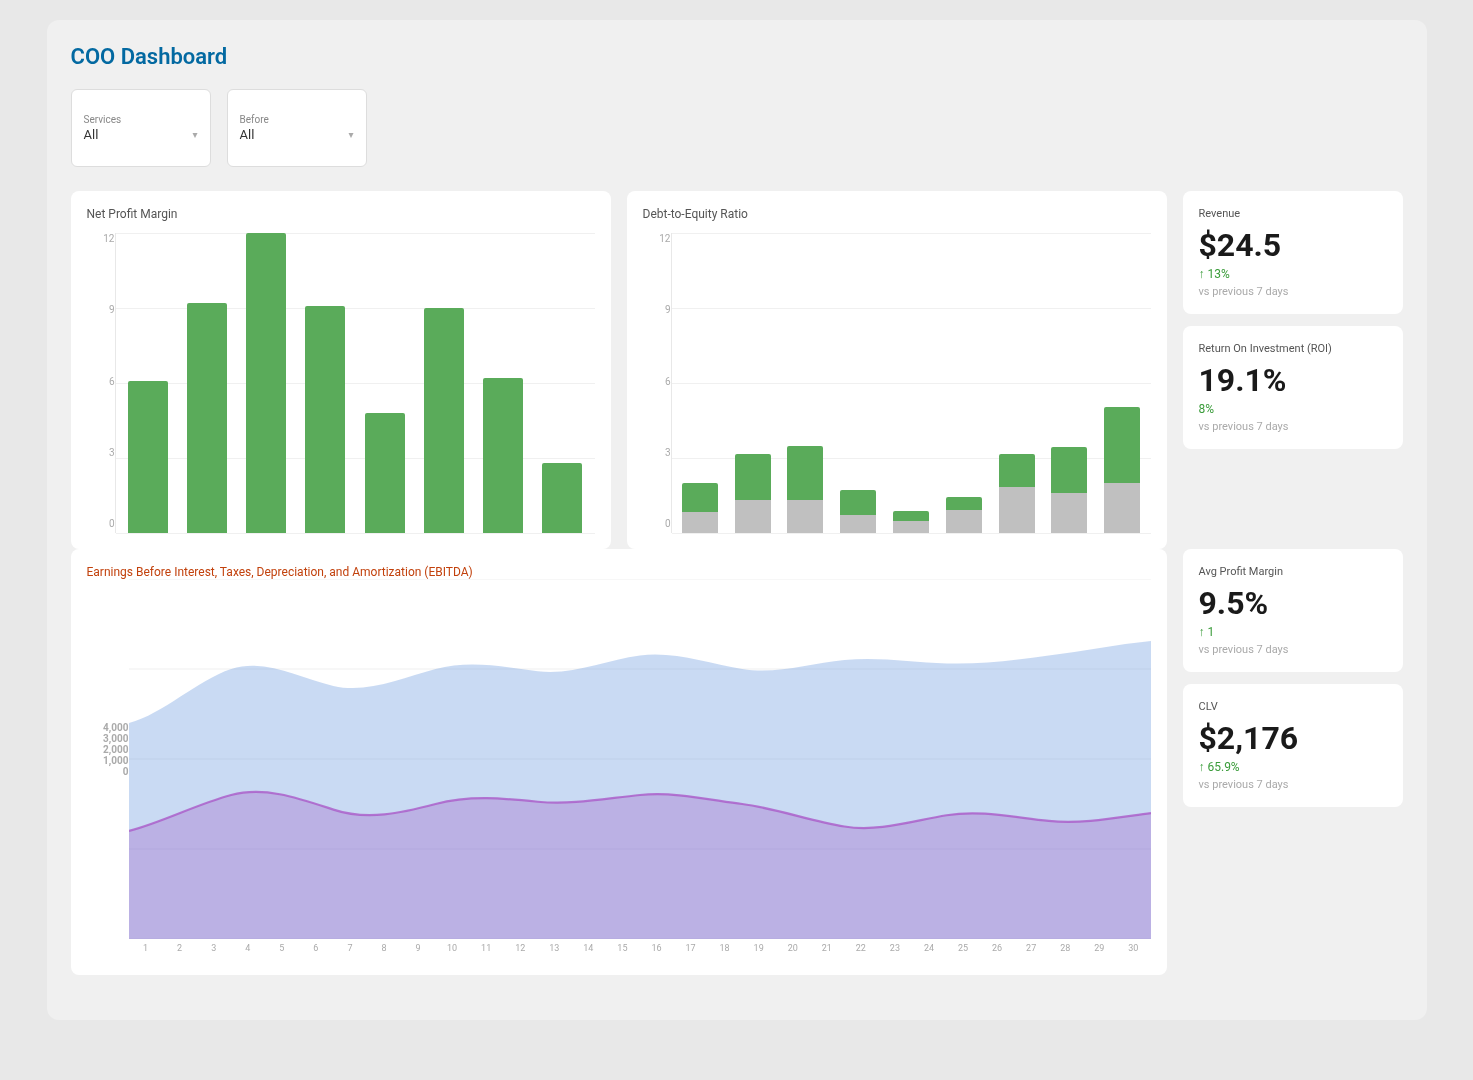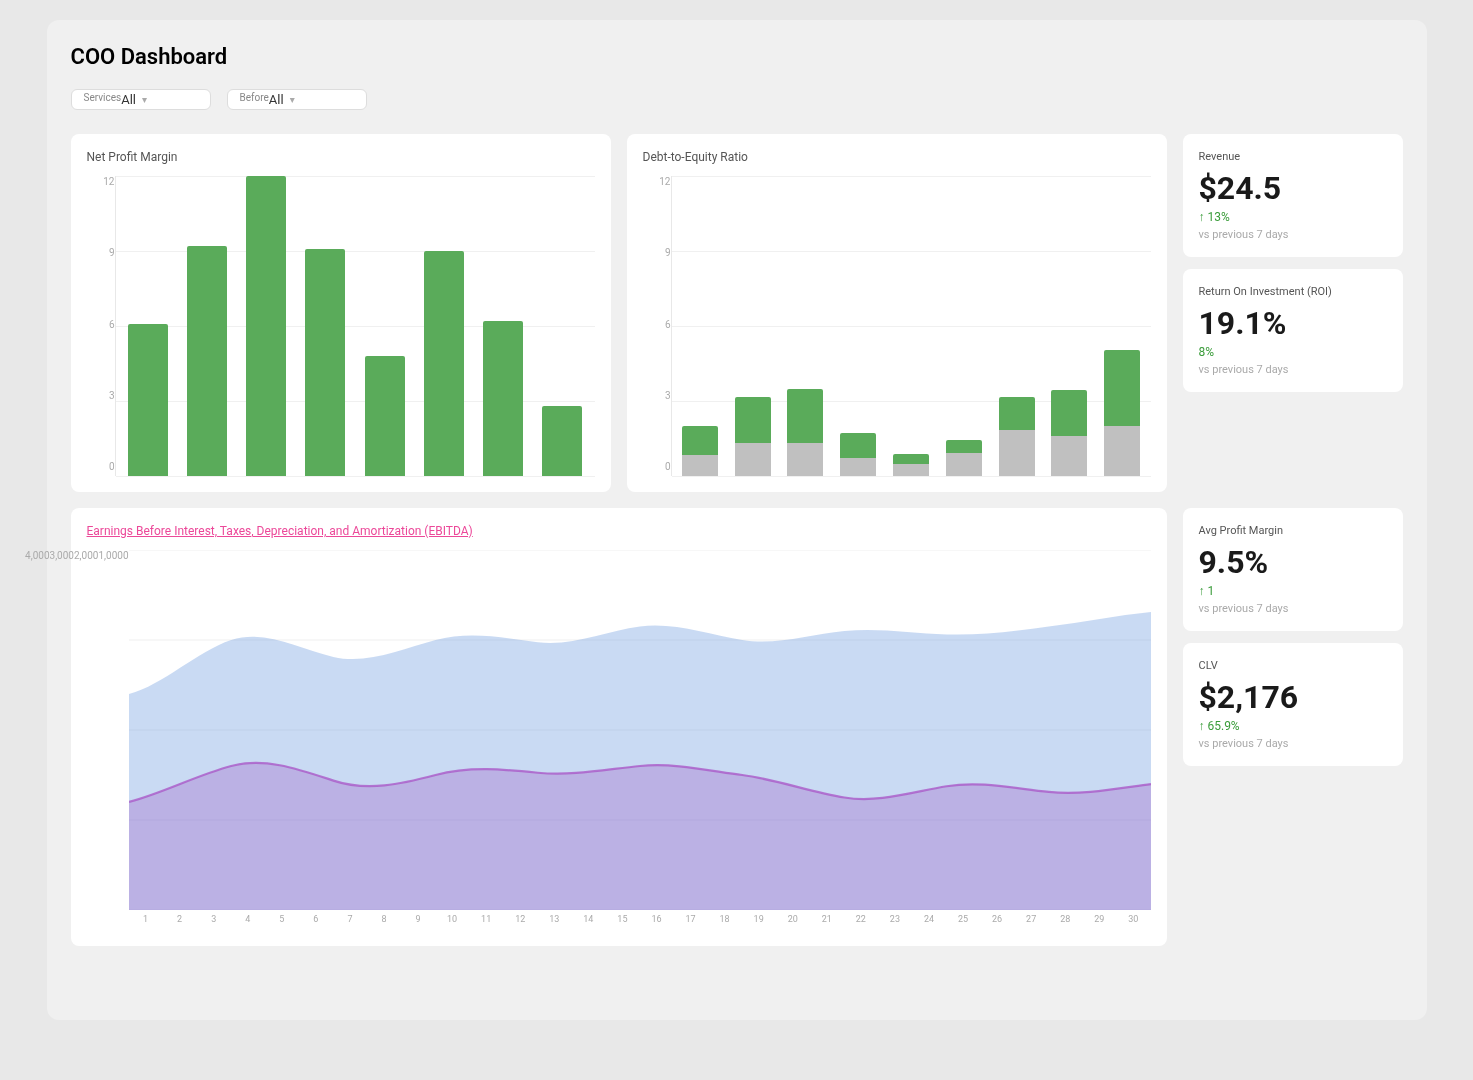--- a/index.html
+++ b/index.html
@@ -15,21 +15,21 @@
     .dashboard-container {
       background: #f0f0f0;
       border-radius: 12px;
       padding: 24px;
       width: 1380px;
       min-height: 1000px;
     }
     .dashboard-title {
       font-size: 22px;
       font-weight: 600;
-      color: #000000;
+      color: #0369a1;
       margin-bottom: 20px;
     }
     .filter-bar {
       display: flex;
       gap: 16px;
       margin-bottom: 24px;
       align-items: flex-end;
     }
     .filter-item {
       background: #fff;
@@ -47,38 +47,39 @@
       font-size: 13px;
       color: #333;
       display: flex;
       align-items: center;
       gap: 6px;
     }
     .filter-dropdown {
       background: #fff;
       border: 1px solid #ddd;
       border-radius: 6px;
-      padding: 2px 12px;
+      padding: 24px 12px;
       min-width: 140px;
       display: flex;
+      flex-direction: column;
       position: relative;
     }
     .filter-dropdown .filter-item-value {
       justify-content: space-between;
     }
     .chevron {
       font-size: 10px;
       color: #aaa;
     }
     
     .main-grid {
       display: grid;
       grid-template-columns: 1fr 1fr 220px;
       gap: 16px;
-      margin-bottom: 16px;
+      margin-bottom: 0;
     }
     .chart-card {
       background: #fff;
       border-radius: 8px;
       padding: 16px;
     }
     .chart-title {
       font-size: 12px;
       color: #555;
       margin-bottom: 12px;
@@ -188,35 +189,34 @@
     .bar-green { background: #5aab5a; }
     .bar-gray { background: #c0c0c0; }
     
     .area-chart-card {
       background: #fff;
       border-radius: 8px;
       padding: 16px;
     }
     .area-chart-title {
       font-size: 12px;
-      color: #ec4899;
-      margin-bottom: 12px;
-      text-decoration: underline;
+      color: #c2410c;
     }
     .area-chart-inner {
       display: flex;
       height: 360px;
       position: relative;
     }
     .area-y-axis {
       display: flex;
-      flex-direction: row;
-      justify-content: flex-end;
+      flex-direction: column;
+      justify-content: center;
       padding-bottom: 20px;
       width: 42px;
+      font-weight: bold;
     }
     .area-chart-body {
       flex: 1;
       position: relative;
     }
     .x-axis {
       display: flex;
       justify-content: space-between;
       padding-top: 4px;
       padding-left: 42px;

